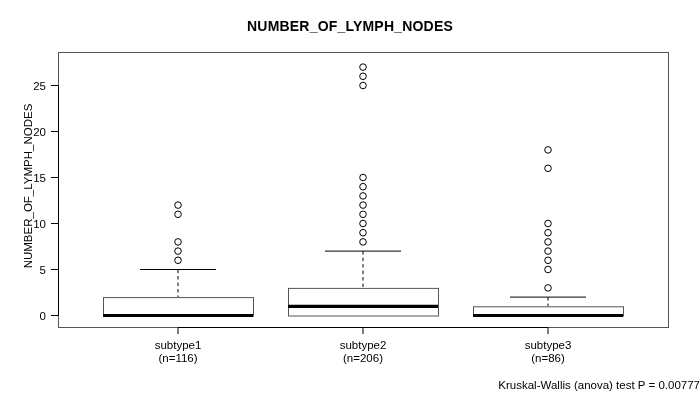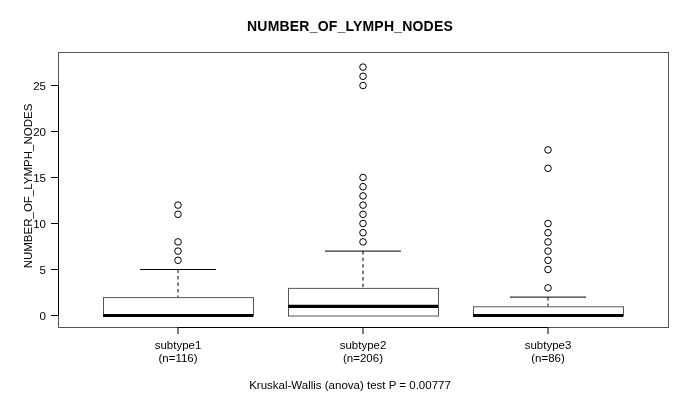--- a/index.html
+++ b/index.html
@@ -7,21 +7,21 @@
     width:700px;height:400px;background:#ffffff;overflow:hidden;
     font-family:"Liberation Sans", sans-serif;color:#000;
   }
   #root{position:relative;width:700px;height:400px;}
 
   .title{
     position:absolute;left:0;top:18px;width:700px;text-align:center;
     font-size:14px;font-weight:bold;letter-spacing:0.2px;
   }
   .subtitle{
-    position:absolute;left:0;top:379px;width:700px;text-align:center;
+    position:absolute;left:0;top:379px;width:700px;text-align:right;
     font-size:11.5px;
   }
   .ylabel{
     position:absolute;left:-92px;top:180px;width:240px;text-align:center;
     font-size:11.5px;transform:rotate(-90deg);transform-origin:center center;
     white-space:nowrap;
   }
   svg{position:absolute;left:0;top:0;}
   .frame{fill:none;stroke:#555;stroke-width:1;}
   .axisline{stroke:#000;stroke-width:1;}

